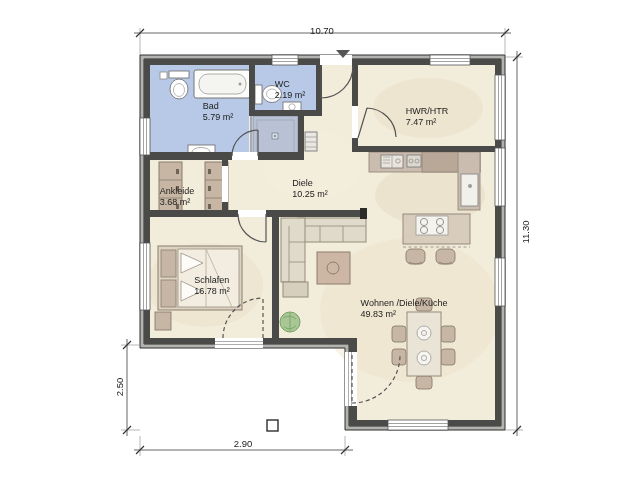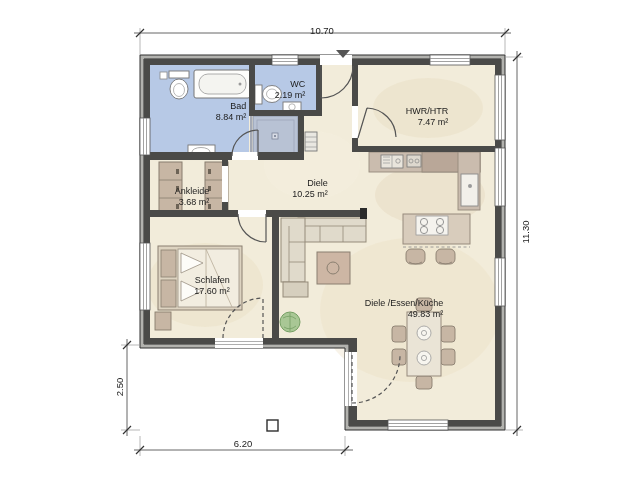--- a/index.html
+++ b/index.html
@@ -1,19 +1,19 @@
 <!DOCTYPE html>
 <html><head>
 <meta charset="utf-8">
 <style>
   html,body{margin:0;padding:0;background:#fff;}
   #stage{position:relative;width:640px;height:480px;background:#ffffff;overflow:hidden;
          font-family:"Liberation Sans",sans-serif;}
   svg{position:absolute;left:0;top:0;}
-  .lbl{position:absolute;transform:translate(-50%,-50%);text-align:right;
+  .lbl{position:absolute;transform:translate(-50%,-50%);text-align:left;
        font-size:9px;line-height:10.5px;color:#1c1c1c;white-space:nowrap;}
   .dim{position:absolute;transform:translate(-50%,-50%);font-size:9.5px;color:#222;white-space:nowrap;}
   .dim.vert{transform:translate(-50%,-50%) rotate(-90deg);}
 </style>
 </head>
 <body>
 
 <div id="stage">
 
 <svg width="640" height="480" viewBox="0 0 640 480">
@@ -279,47 +279,47 @@
       <path d="M123,349 L131,341 M123,434 L131,426" stroke="#333" stroke-width="1.2"></path>
     </g>
     <g>
       <path d="M134,450 H353"></path>
       <path d="M140,436 V456 M345,436 V456" stroke="#999" stroke-width="0.7"></path>
       <path d="M136,454 L144,446 M341,454 L349,446" stroke="#333" stroke-width="1.2"></path>
     </g>
   </g>
 </svg>
 
-<div class="lbl" style="left:231px;top:111px">
+<div class="lbl" style="left:218px;top:111px">
   <div>Bad</div>
-  <div>8.84 m²</div>
+  <div>5.79 m²</div>
 </div>
 <div class="lbl" style="left:290px;top:89px">
   <div>WC</div>
   <div>2.19 m²</div>
 </div>
 <div class="lbl" style="left:427px;top:116px">
   <div>HWR/HTR</div>
   <div>7.47 m²</div>
 </div>
-<div class="lbl" style="left:192px;top:196px">
+<div class="lbl" style="left:177px;top:196px">
   <div>Ankleide</div>
   <div>3.68 m²</div>
 </div>
 <div class="lbl" style="left:310px;top:188px">
   <div>Diele</div>
   <div>10.25 m²</div>
 </div>
 <div class="lbl" style="left:212px;top:285px">
   <div>Schlafen</div>
-  <div>17.60 m²</div>
+  <div>16.78 m²</div>
 </div>
 <div class="lbl" style="left:404px;top:308px">
-  <div>Diele /Essen/Küche</div>
+  <div>Wohnen /Diele/Küche</div>
   <div>49.83 m²</div>
 </div>
 
 <div class="dim" style="left:322px;top:30px">10.70</div>
 <div class="dim vert" style="left:525px;top:232px">11.30</div>
 <div class="dim vert" style="left:119px;top:387px">2.50</div>
-<div class="dim" style="left:243px;top:443px">6.20</div>
+<div class="dim" style="left:243px;top:443px">2.90</div>
 
 </div>
 
 </body></html>

